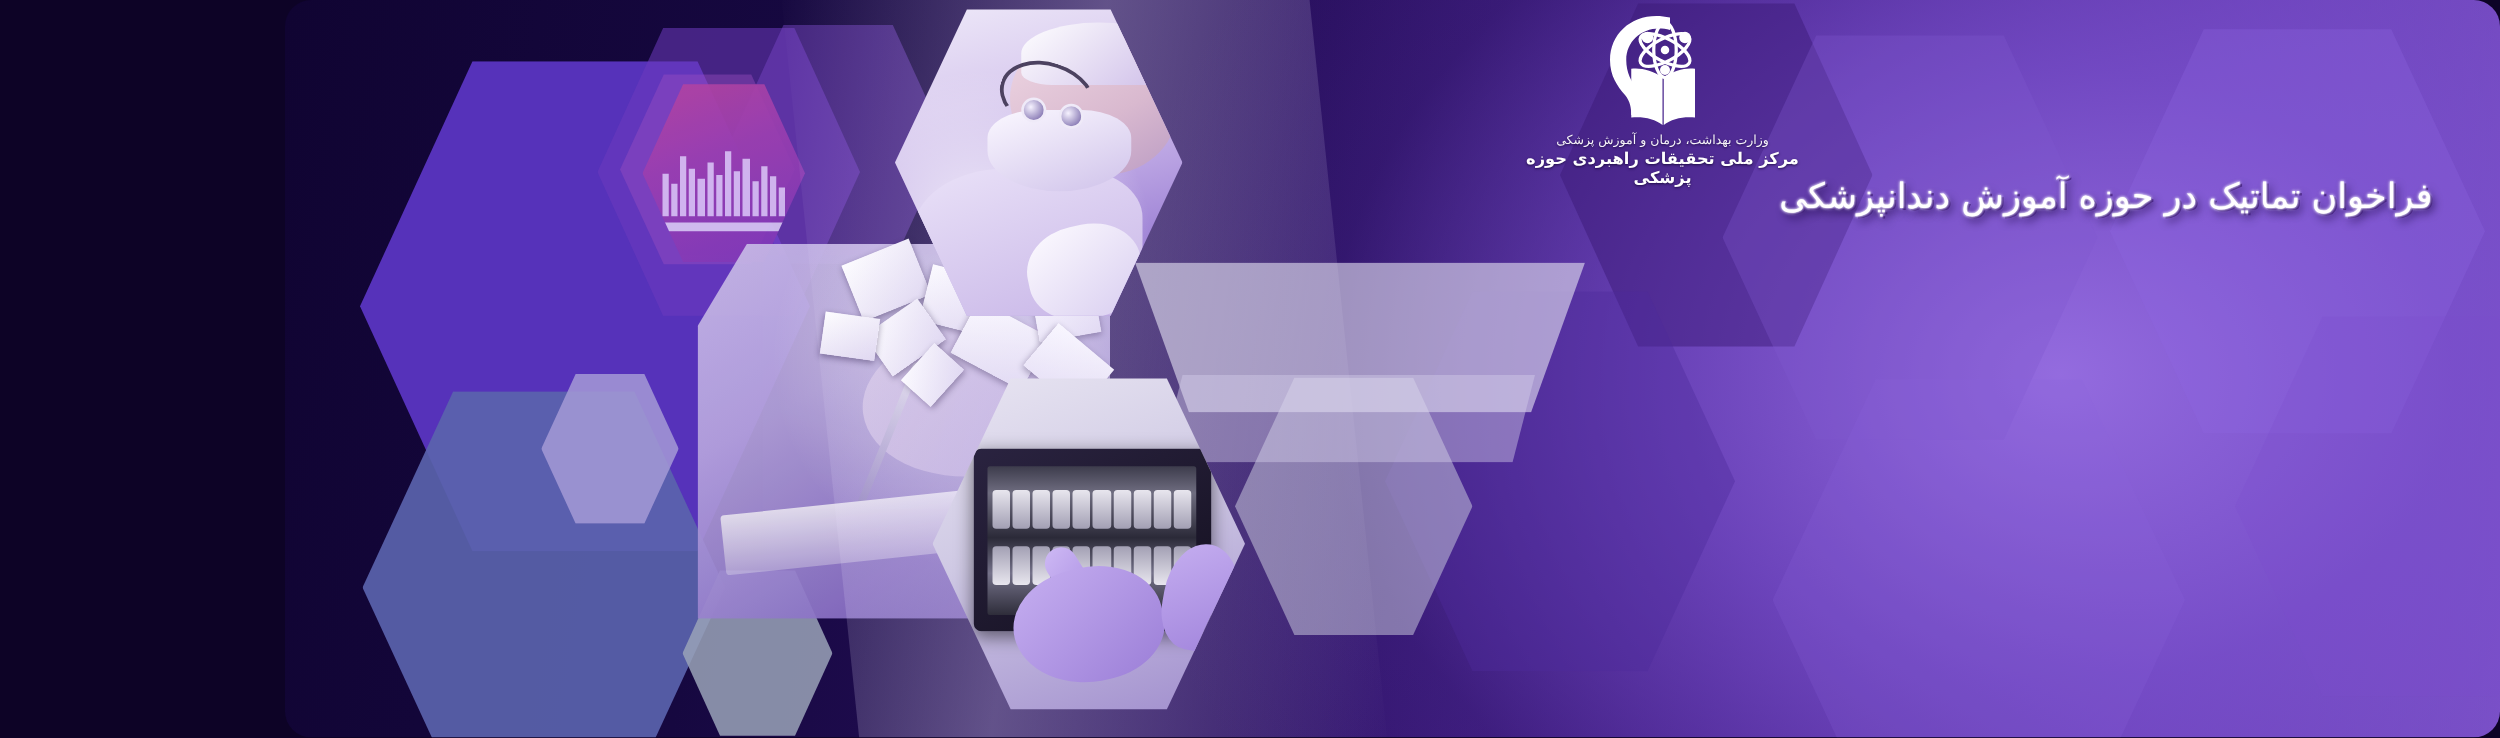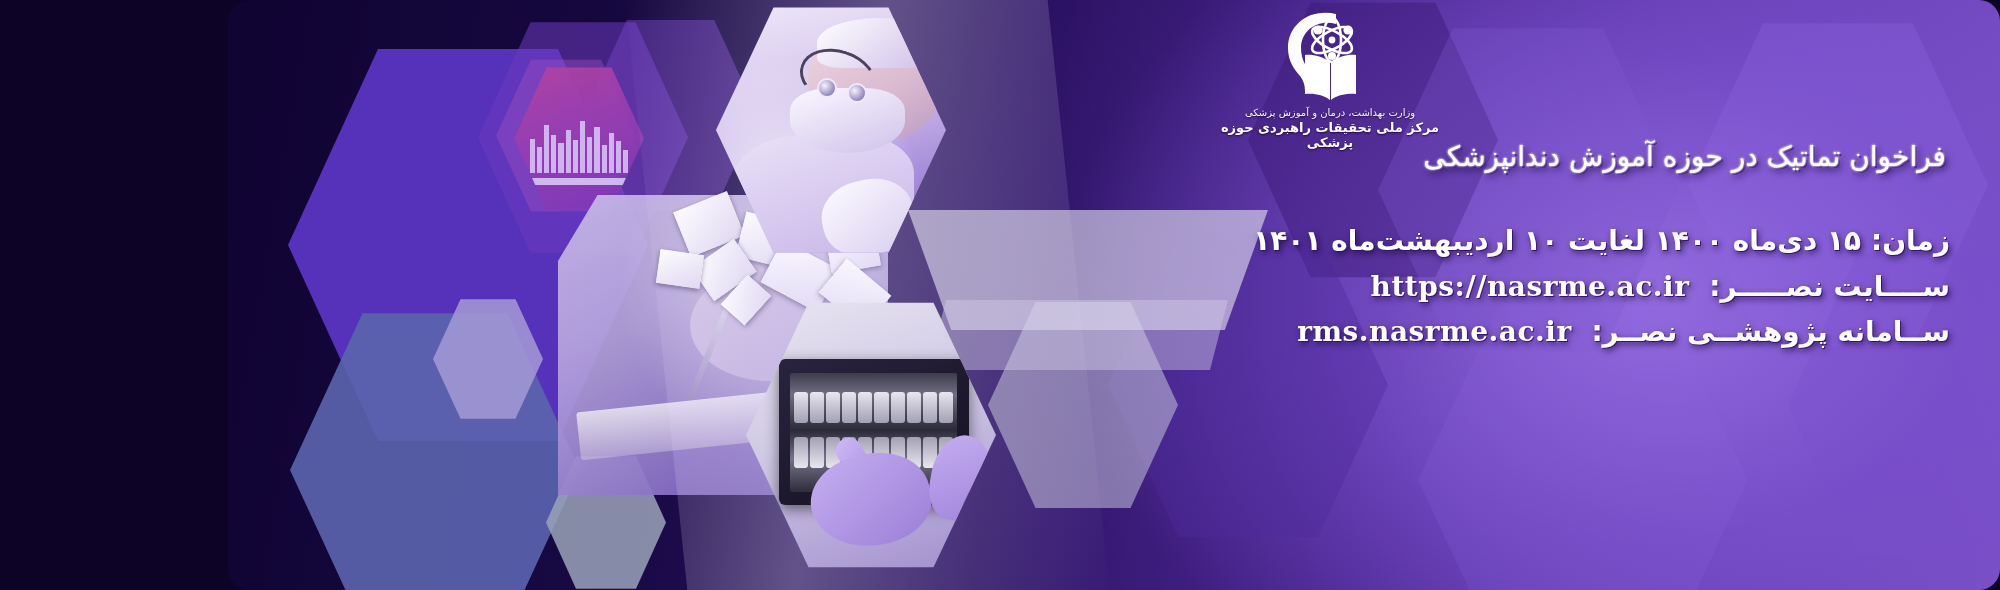--- a/index.html
+++ b/index.html
@@ -289,28 +289,15 @@
       <circle cx="74" cy="24" r="4.6" fill="#ffffff"></circle>
       <circle cx="58" cy="50" r="4.0" fill="#ffffff"></circle>
     </svg>
     <div class="logo-l1">وزارت بهداشت، درمان و آموزش پزشکی</div>
     <div class="logo-l2">مرکز ملی تحقیقات راهبردی حوزه پزشکی</div>
   </div>
 
   <div class="content">
     <div class="headline">فراخوان  تماتیک در حوزه آموزش دندانپزشکی</div>
 
-    <div class="infolist">
-      <div class="inforow">
-        <span class="lbl">زمان: ۱۵ دی‌ماه ۱۴۰۰ لغایت ۱۰ اردیبهشت‌ماه ۱۴۰۱</span>
-      </div>
-      <div class="inforow">
-        <span class="lbl">ســــایت نصـــــر:</span>
-        <span class="url">https://nasrme.ac.ir</span>
-      </div>
-      <div class="inforow">
-        <span class="lbl">ســامانه پژوهشــی نصــر:</span>
-        <span class="url">rms.nasrme.ac.ir</span>
-      </div>
-    </div>
   </div>
 
 </div>
 
 </body></html>

